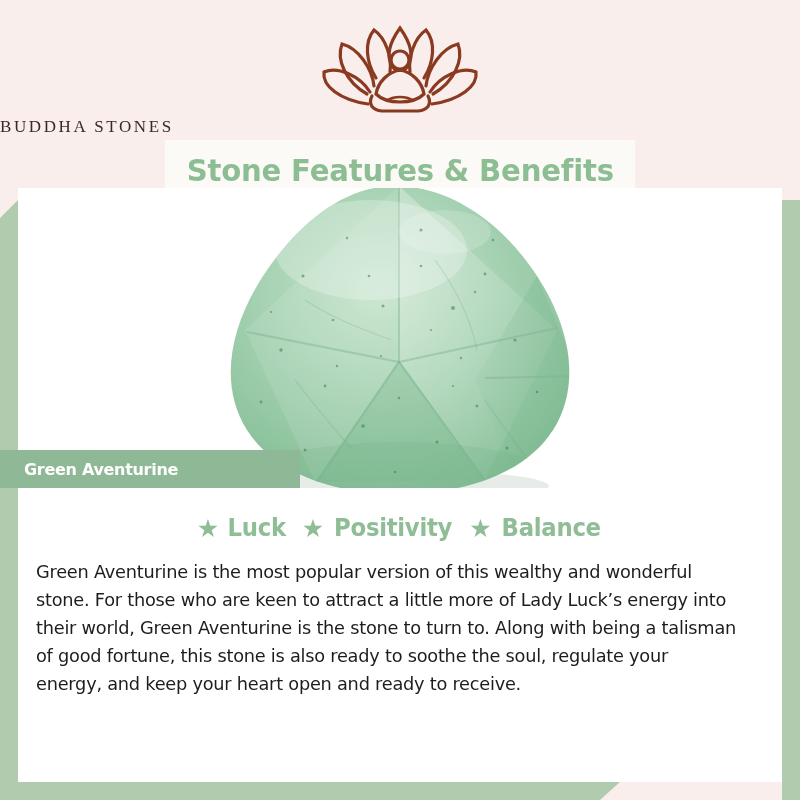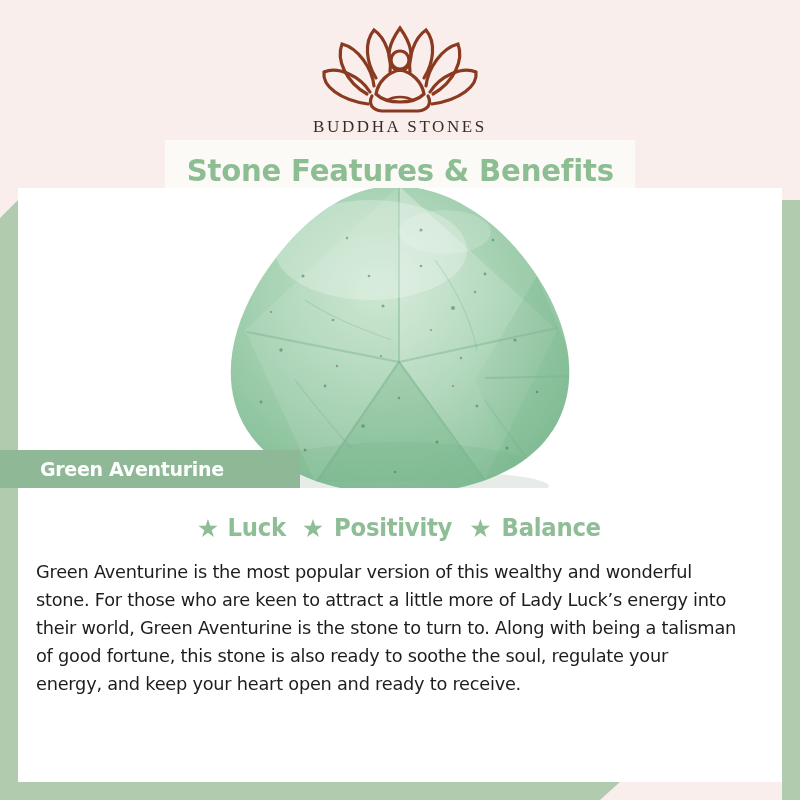--- a/index.html
+++ b/index.html
@@ -63,21 +63,21 @@
     left: 0;
     width: 800px;
     height: 200px;
     background: #f9eeeb;
   }
   .logo-wrap {
     position: absolute;
     top: 20px;
     left: 0;
     width: 800px;
-    text-align: center;
+    text-align: left;
   }
   .logo-mark {
     display: block;
     margin: 0 auto;
   }
   .logo-text {
     display: block;
     margin-top: 2px;
     font-family: "Liberation Serif", serif;
     font-size: 17px;
@@ -130,24 +130,24 @@
     position: absolute;
     top: 450px;
     left: 0;
     width: 300px;
     height: 38px;
     background: #8fb897;
     display: flex;
     align-items: center;
   }
   .stone-label-text {
-    padding-left: 40px;
+    padding-left: 24px;
     color: #ffffff;
     font-family: "DejaVu Sans", sans-serif;
-    font-size: 19px;
+    font-size: 16px;
     font-weight: bold;
     letter-spacing: -0.3px;
   }
 
   
   .panel {
     position: absolute;
     top: 488px;
     left: 18px;
     width: 764px;

